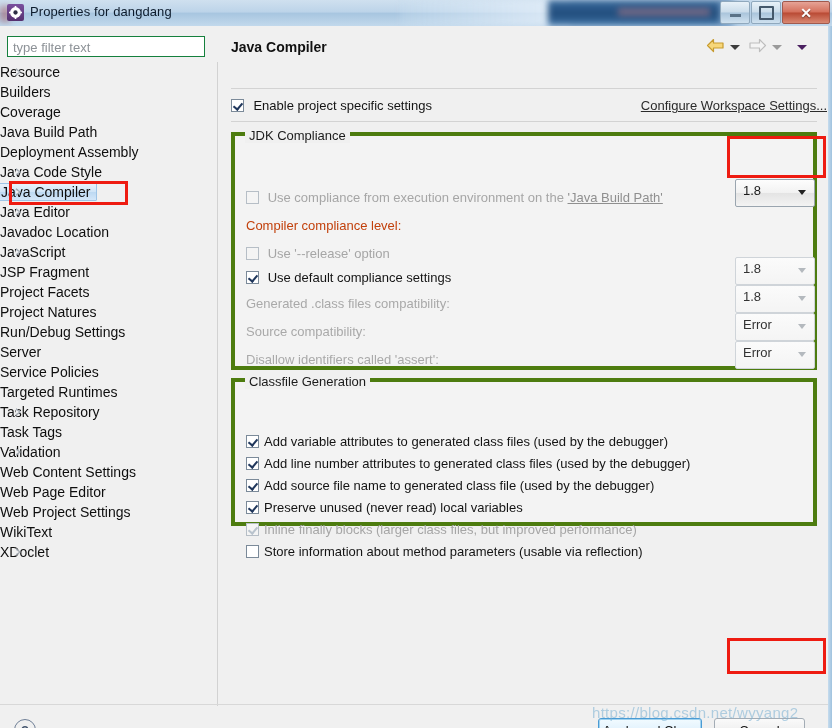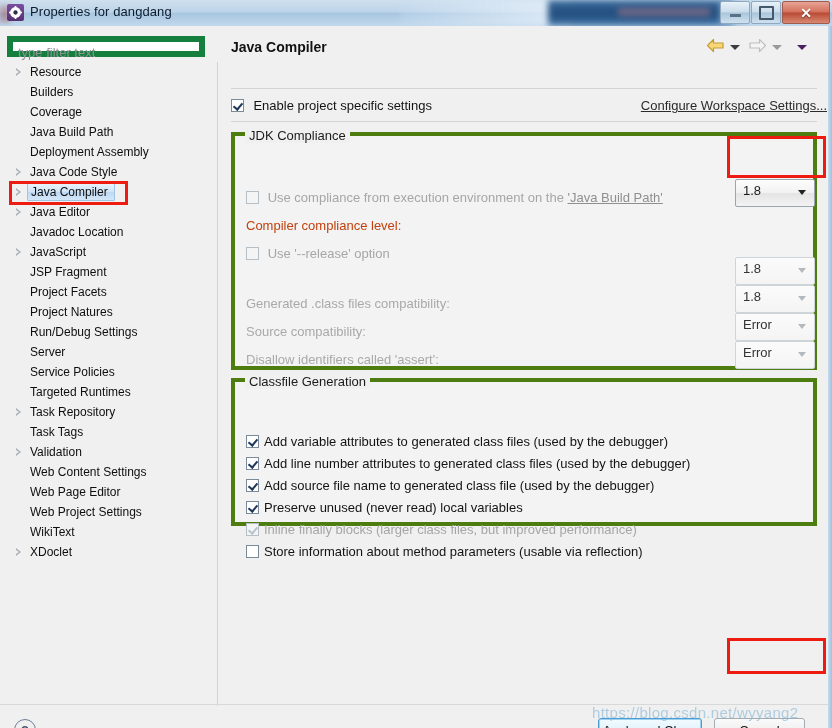--- a/index.html
+++ b/index.html
@@ -78,34 +78,33 @@
     background: #f0f0f0;
   }
   .edge-right {
     position: absolute; right: 0; top: 26px; width: 4px; height: 702px;
     background: linear-gradient(to right, #c6dcee, #9fc2de);
   }
 
   
   .filter-box {
     position: absolute; left: 7px; top: 10px; width: 198px; height: 21px;
-    border: 6px solid #15803d; background: #fff;
+    border: 1px solid #15803d; background: #fff;
     font-size: 13px; color: #8d9297;
     padding: 0 0 0 5px; line-height: 21px;
     box-sizing: border-box;
   }
   .tree {
     position: absolute; left: 0px; top: 36px; width: 218px; height: 644px;
     background: #f0f0f0;
   }
   .tree-item {
     position: relative;
     height: 20px; line-height: 20px;
-    font-size: 12px; color: #0e0e0e;
-    padding-left: 30px;
+    font-size: 14px; color: #0e0e0e;
     white-space: nowrap;
   }
   .tree-item .arrow {
     position: absolute; left: 16px; top: 6px;
     width: 0; height: 0;
     border-left: 5px solid #9aa1a8;
     border-top: 4px solid transparent;
     border-bottom: 4px solid transparent;
   }
   .tree-item .arrow.hollow {
@@ -411,20 +410,24 @@
         <div class="combo" style="left:500px; top:43px;">
           <span>1.8</span>
           <span class="carat"></span>
         </div>
 
         <div class="grow" style="top:74px;">
           <span class="cb dis"></span>
           <span class="cb-label dis">Use '--release' option</span>
         </div>
 
+        <div class="grow" style="top:98px;">
+          <span class="cb checked"></span>
+          <span class="cb-label">Use default compliance settings</span>
+        </div>
 
         <div id="jdk-rows">
             <div class="grow dimtext" style="top: 124px;">Generated .class files compatibility:</div>
             <div class="combo dis" style="left: 500px; top: 121px;"><span>1.8</span><span class="carat"></span></div>
             <div class="grow dimtext" style="top: 152px;">Source compatibility:</div>
             <div class="combo dis" style="left: 500px; top: 149px;"><span>1.8</span><span class="carat"></span></div>
             <div class="grow dimtext" style="top: 180px;">Disallow identifiers called 'assert':</div>
             <div class="combo dis" style="left: 500px; top: 177px;"><span>Error</span><span class="carat"></span></div>
             <div class="grow dimtext" style="top: 208px;">Disallow identifiers called 'enum':</div>
             <div class="combo dis" style="left: 500px; top: 205px;"><span>Error</span><span class="carat"></span></div>

